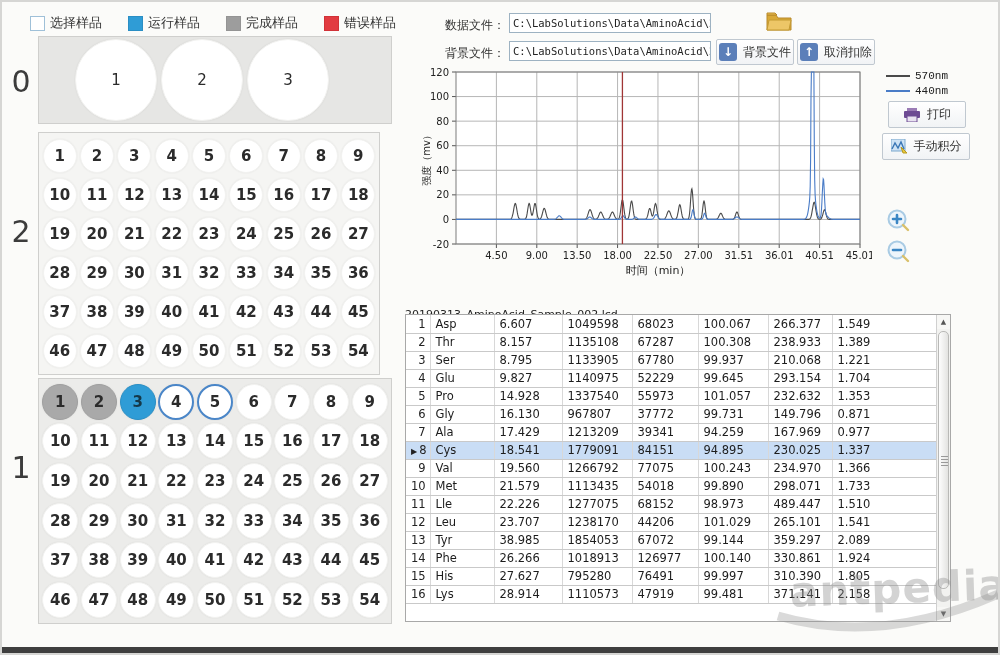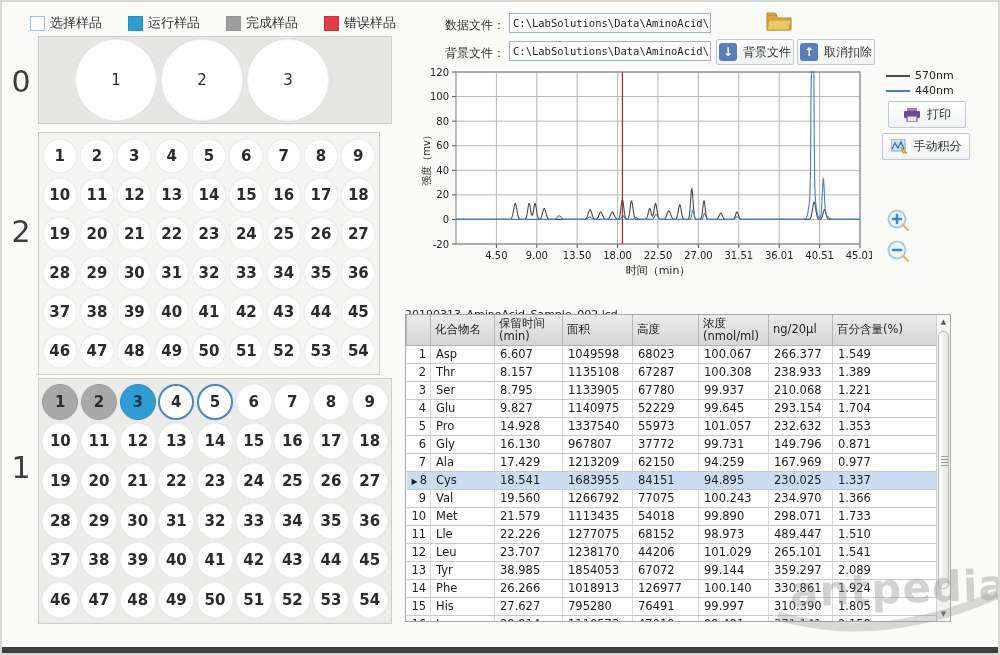--- a/index.html
+++ b/index.html
@@ -43,21 +43,21 @@
   .folder-svg { width:26px; height:20px; }
   .tool-btn { position:absolute; background:linear-gradient(#ffffff,#f1f3f5); border:1px solid #c0c8d0;
               display:flex; align-items:center; justify-content:center; gap:6px; font-size:12px; color:#333;
               cursor:pointer; border-radius:2px; }
   .arrow-box { width:18px; height:18px; background:#5b7fb9; color:#fff; border-radius:3px;
                display:flex; align-items:center; justify-content:center; font-size:12px; font-weight:bold; }
 
   
   #chart-box { position:absolute; left:418px; top:58px; width:452px; height:228px; }
   .chart-legend { position:absolute; left:884px; top:66px; font-size:11px; color:#222; }
-  .chart-legend .row { display:flex; align-items:center; gap:5px; height:15px; }
+  .chart-legend .row { display:flex; align-items:center; gap:5px; height:15px;font-family:Liberation Mono, monospace; }
   .chart-legend .line { width:24px; height:2px; }
   .btn-print  { left:886px; top:99px;  width:78px; height:27px; }
   .btn-manual { left:880px; top:131px; width:88px; height:27px; }
   .zoom-btn { position:absolute; width:25px; height:25px; cursor:pointer; }
   .zoom-in  { left:884px; top:206px; }
   .zoom-out { left:884px; top:237px; }
 
   
   .table-title { position:absolute; left:403px; top:306px; width:545px; text-align:left;
                  font-size:11px; color:#222; }
@@ -375,32 +375,20 @@
           <col style="width:64px">
           <col style="width:68px">
           <col style="width:70px">
           <col style="width:66px">
           <col style="width:70px">
           <col style="width:64px">
           <col style="width:105px">
         </colgroup>
         <tbody>
           <tr>
-            <th></th>
-            <th>化合物名</th>
-            <th>保留时间
-(min)</th>
-            <th>面积</th>
-            <th>高度</th>
-            <th>浓度
-(nmol/ml)</th>
-            <th>ng/20µl</th>
-            <th>百分含量(%)</th>
-          </tr>
-          <tr>
             <td class="rnum">1</td>
             <td>Asp</td>
             <td>6.607</td>
             <td>1049598</td>
             <td>68023</td>
             <td>100.067</td>
             <td>266.377</td>
             <td>1.549</td>
           </tr>
           <tr>
@@ -451,30 +439,30 @@
             <td>37772</td>
             <td>99.731</td>
             <td>149.796</td>
             <td>0.871</td>
           </tr>
           <tr>
             <td class="rnum">7</td>
             <td>Ala</td>
             <td>17.429</td>
             <td>1213209</td>
-            <td>62150</td>
+            <td>39341</td>
             <td>94.259</td>
             <td>167.969</td>
             <td>0.977</td>
           </tr>
           <tr class="sel">
             <td class="rnum"><span class="marker">▶</span>8</td>
             <td>Cys</td>
             <td>18.541</td>
-            <td>1683955</td>
+            <td>1779091</td>
             <td>84151</td>
             <td>94.895</td>
             <td>230.025</td>
             <td>1.337</td>
           </tr>
           <tr>
             <td class="rnum">9</td>
             <td>Val</td>
             <td>19.560</td>
             <td>1266792</td>

